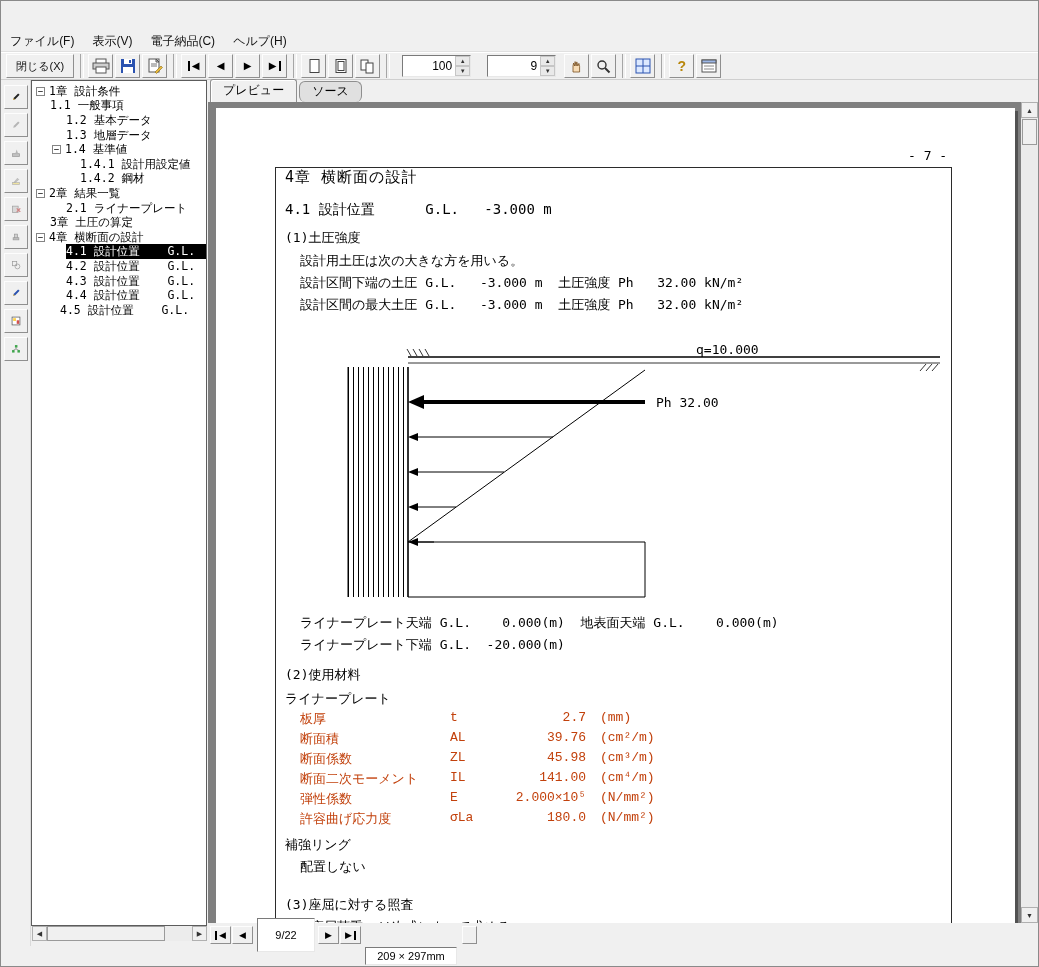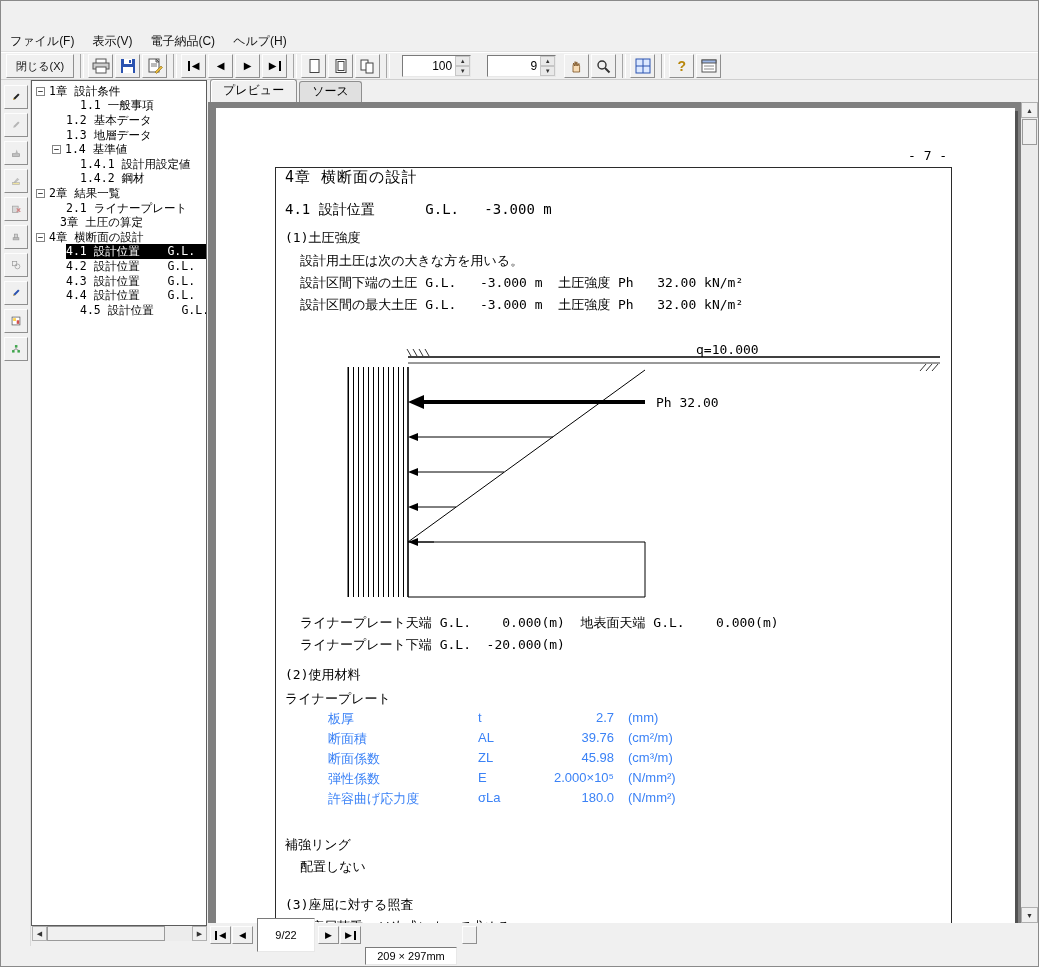--- a/index.html
+++ b/index.html
@@ -44,31 +44,31 @@
 
   .tree-hscroll{position:absolute;left:31px;top:925px;width:175px;height:15px;background:#ececec;display:flex;}
   .hs-btn{width:15px;height:15px;display:flex;align-items:center;justify-content:center;font-size:7px;background:#f0f0f0;border:1px solid #b0b0b0;color:#333;cursor:default;}
   .hs-thumb{width:118px;height:15px;background:#f0f0f0;border:1px solid #9a9a9a;cursor:default;}
   .hs-track{flex:1;}
 
   
   .tabbar{position:absolute;left:207px;top:79px;height:22px;right:2px;background:#f0f0f0;display:flex;align-items:flex-end;padding-left:2px;}
   .tab{font-size:12px;padding:2px 12px 3px 12px;border:1px solid #8f8f8f;border-bottom:none;border-radius:3px 3px 0 0;margin-right:2px;cursor:default;}
   .tab.active{background:#f0f0f0;box-shadow:inset 1px 1px 0 #ffffff;position:relative;z-index:2;}
-  .tab.inactive{background:#e0e0e0;padding-top:1px;padding-bottom:2px;}
+  .tab.inactive{background:#e0e0e0;padding-top:1px;padding-bottom:2px;border-radius:6px;}
 
   
   .viewport{position:absolute;left:207px;top:101px;width:813px;height:821px;background:#7f7f7f;overflow:hidden;}
   .paper{position:absolute;left:8px;top:6px;width:799px;height:815px;background:#fff;box-shadow:3px 3px 0 rgba(0,0,0,0.35);overflow:hidden;}
   .frame{position:absolute;left:59px;top:59px;width:677px;height:1200px;border:1px solid #2b2b2b;}
   .d{position:absolute;font-family:"DejaVu Sans Mono",monospace;font-size:13px;color:#000;white-space:pre;}
   .d.h1{font-size:15px;letter-spacing:1px;}
   .d.h2{font-size:14px;}
   .diagram{position:absolute;left:120px;top:235px;}
-  .mtable{position:absolute;left:84px;top:602px;font-family:Liberation Sans, sans-serif;font-size:13px;color:#3b82f6;margin-left:28px;}
+  .mtable{position:absolute;left:84px;top:602px;font-family:Liberation Mono, monospace;font-size:13px;color:#c2410c;}
   .mrow{height:20px;display:flex;white-space:pre;}
   .mname{width:150px;}
   .msym{width:50px;}
   .mval{width:86px;text-align:right;}
   .munit{margin-left:14px;}
 
   
   .vscroll{position:absolute;left:1020px;top:101px;width:17px;height:821px;background:#ebebeb;display:flex;flex-direction:column;}
   .vs-btn{height:16px;display:flex;align-items:center;justify-content:center;font-size:7px;background:#f0f0f0;border:1px solid #b0b0b0;color:#333;cursor:default;}
   .vs-thumb{height:26px;margin:1px 1px 0 1px;background:#f0f0f0;border:1px solid #9a9a9a;cursor:default;}
@@ -262,35 +262,35 @@
           <rect x="5.5" y="1.5" width="3.5" height="3.5" fill="#3da64a"></rect>
           <rect x="1.5" y="8.5" width="3.5" height="3.5" fill="#3da64a"></rect>
           <rect x="9" y="8.5" width="3.5" height="3.5" fill="#3da64a"></rect>
           <path d="M7 5 L7 7 M7 7 L3.5 8.5 M7 7 L10.5 8.5" stroke="#666" stroke-width="0.8" fill="none"></path>
         </svg>
     </button>
   </div>
 
   <div class="tree">
     <div class="trow" style="padding-left:4px"><span class="tbox">−</span><span class="tlabel">1章 設計条件</span></div>
-    <div class="trow" style="padding-left:48px"><span class="tlabel">1.1 一般事項</span></div>
+    <div class="trow" style="padding-left:18px"><span class="tlabel">1.1 一般事項</span></div>
     <div class="trow" style="padding-left:34px"><span class="tlabel">1.2 基本データ</span></div>
     <div class="trow" style="padding-left:34px"><span class="tlabel">1.3 地層データ</span></div>
     <div class="trow" style="padding-left:20px"><span class="tbox">−</span><span class="tlabel">1.4 基準値</span></div>
     <div class="trow" style="padding-left:48px"><span class="tlabel">1.4.1 設計用設定値</span></div>
     <div class="trow" style="padding-left:48px"><span class="tlabel">1.4.2 鋼材</span></div>
     <div class="trow" style="padding-left:4px"><span class="tbox">−</span><span class="tlabel">2章 結果一覧</span></div>
     <div class="trow" style="padding-left:34px"><span class="tlabel">2.1 ライナープレート</span></div>
-    <div class="trow" style="padding-left:28px"><span class="tlabel">3章 土圧の算定</span></div>
+    <div class="trow" style="padding-left:18px"><span class="tlabel">3章 土圧の算定</span></div>
     <div class="trow" style="padding-left:4px"><span class="tbox">−</span><span class="tlabel">4章 横断面の設計</span></div>
     <div class="trow sel" style="padding-left:34px"><span class="tlabel">4.1 設計位置    G.L.</span></div>
     <div class="trow" style="padding-left:34px"><span class="tlabel">4.2 設計位置    G.L.</span></div>
     <div class="trow" style="padding-left:34px"><span class="tlabel">4.3 設計位置    G.L.</span></div>
     <div class="trow" style="padding-left:34px"><span class="tlabel">4.4 設計位置    G.L.</span></div>
-    <div class="trow" style="padding-left:48px"><span class="tlabel">4.5 設計位置    G.L.</span></div>
+    <div class="trow" style="padding-left:28px"><span class="tlabel">4.5 設計位置    G.L.</span></div>
   </div>
 
   <div class="tree-hscroll">
     <div class="hs-btn">◀</div>
     <div class="hs-thumb"></div>
     <div class="hs-track"></div>
     <div class="hs-btn">▶</div>
   </div>
 
   <div class="tabbar">
@@ -353,20 +353,21 @@
 
       <div class="d" style="left:84px;top:506px">ライナープレート天端 G.L.    0.000(m)  地表面天端 G.L.    0.000(m)</div>
       <div class="d" style="left:84px;top:528px">ライナープレート下端 G.L.  -20.000(m)</div>
       <div class="d" style="left:69px;top:558px">(2)使用材料</div>
       <div class="d" style="left:69px;top:582px">ライナープレート</div>
 
       <div class="mtable">
         <div class="mrow"><span class="mname">板厚</span><span class="msym">t</span><span class="mval">2.7</span><span class="munit">(mm)</span></div>
         <div class="mrow"><span class="mname">断面積</span><span class="msym">AL</span><span class="mval">39.76</span><span class="munit">(cm²/m)</span></div>
         <div class="mrow"><span class="mname">断面係数</span><span class="msym">ZL</span><span class="mval">45.98</span><span class="munit">(cm³/m)</span></div>
+        <div class="mrow"><span class="mname">断面二次モーメント</span><span class="msym">IL</span><span class="mval">141.00</span><span class="munit">(cm⁴/m)</span></div>
         <div class="mrow"><span class="mname">弾性係数</span><span class="msym">E</span><span class="mval">2.000×10⁵</span><span class="munit">(N/mm²)</span></div>
         <div class="mrow"><span class="mname">許容曲げ応力度</span><span class="msym">σLa</span><span class="mval">180.0</span><span class="munit">(N/mm²)</span></div>
       </div>
 
       <div class="d" style="left:69px;top:728px">補強リング</div>
       <div class="d" style="left:84px;top:750px">配置しない</div>
       <div class="d" style="left:69px;top:788px">(3)座屈に対する照査</div>
       <div class="d" style="left:69px;top:810px">許容座屈荷重qaは次式によって求める。</div>
     </div>
   </div>

